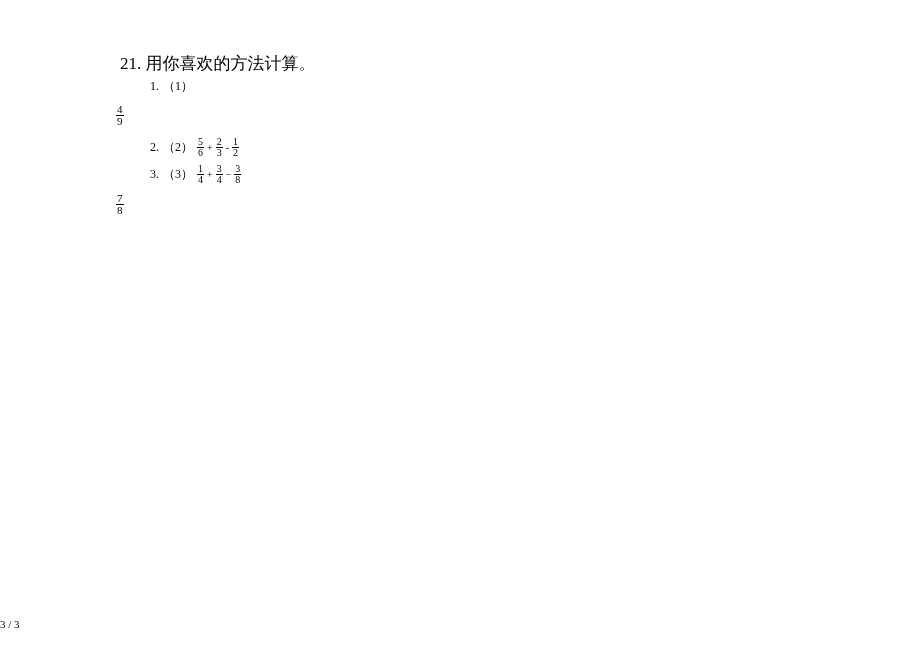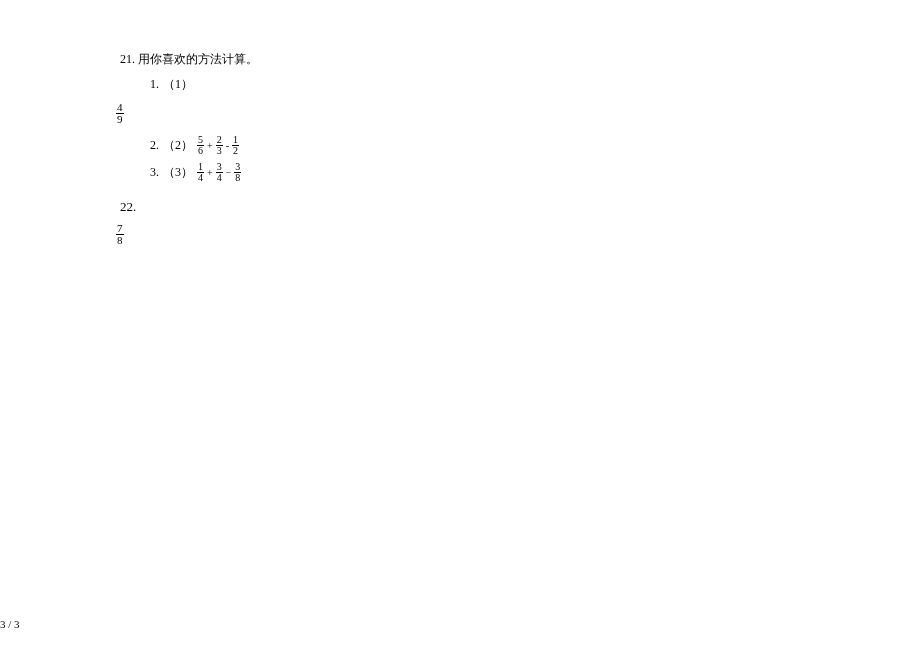--- a/index.html
+++ b/index.html
@@ -16,23 +16,23 @@
       color: #000000;
       position: relative;
     }
     .page-content {
       position: absolute;
       top: 50px;
       left: 120px;
       right: 120px;
     }
     .question-title {
-      font-size: 12px;
+      font-size: 17px;
       line-height: 1.6;
-      margin-bottom: 6px;
+      margin-bottom: 0;
     }
     .sub-item {
       margin-left: 30px;
       font-size: 12px;
       line-height: 1.6;
       margin-bottom: 6px;
     }
     .fraction {
       display: inline-block;
       vertical-align: middle;
@@ -142,23 +142,20 @@
         <span class="den">4</span>
       </span>
       <span class="expr-op">−</span>
       <span class="fraction">
         <span class="num">3</span>
         <span class="den">8</span>
       </span>
     </span>
   </div>
 
-  <div class="q22">
-    <span>22.</span>
-  </div>
 
   <div class="isolated-fraction">
     <span class="fraction">
       <span class="num">7</span>
       <span class="den">8</span>
     </span>
   </div>
 
 </div>
 

